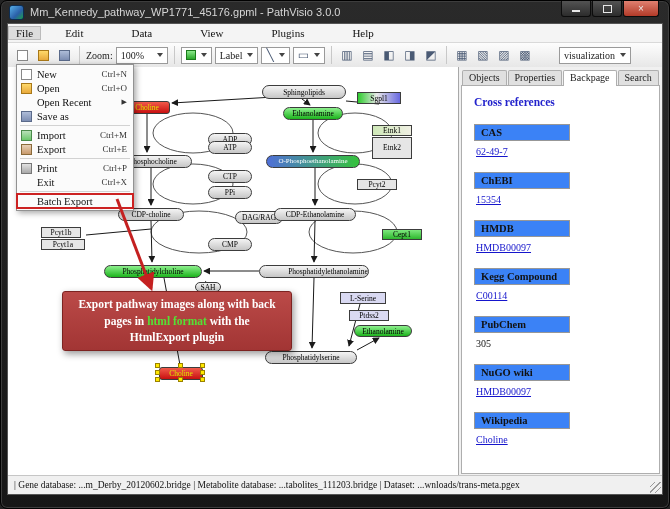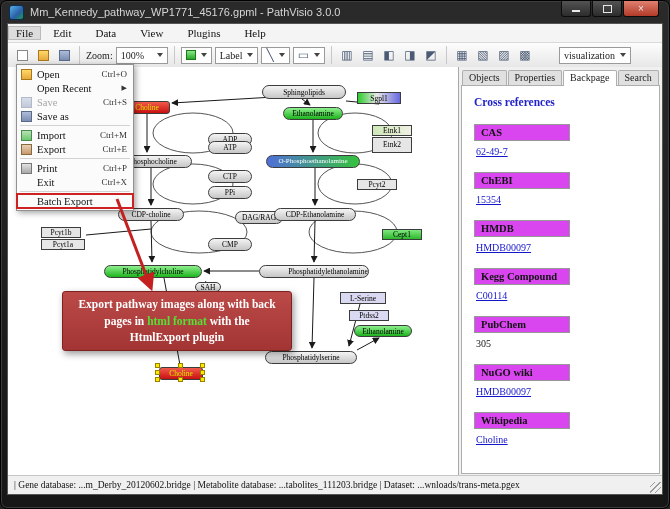--- a/index.html
+++ b/index.html
@@ -16,21 +16,21 @@
     border:1px solid #0c0c0c;border-top:none;border-radius:0 0 3px 3px;
     display:flex;align-items:center;justify-content:center;color:#e8e8e8;font-size:10px;line-height:1;}
   .wbtn.close{width:34px;background:linear-gradient(#e08070,#b23a28);}
   .minbar{width:8px;height:2px;background:#e8e8e8;margin-top:5px;}
   .maxbox{width:7px;height:6px;border:1px solid #e8e8e8;margin-top:1px;}
   
   #client{position:absolute;left:6px;right:6px;top:22px;bottom:13px;background:#f0f0f0;
     border:1px solid #555;box-sizing:border-box;font-family:Liberation Serif, serif;}
   #menubar{height:18px;display:flex;align-items:center;background:#f4f4f4;
     border-bottom:1px solid #d9d9d9;font-size:11px;color:#111;}
-  .menu-item{padding:1px 12px;cursor:default;}
+  .menu-item{padding:1px 24px;cursor:default;}
   .menu-item.open{background:#dcdcdc;border:1px solid #bbb;padding:0 7px;}
   #toolbar{height:24px;display:flex;align-items:center;gap:3px;padding:0 5px;
     background:linear-gradient(#fdfdfd,#e7e7e7);border-bottom:1px solid #cfcfcf;font-size:10px;color:#222;}
   .tb-sep{width:1px;height:18px;background:#c8c8c8;margin:0 3px;flex:none;}
   .tb-btn{width:18px;height:18px;display:flex;align-items:center;justify-content:center;flex:none;}
   .gl{font-size:12px;color:#4a5a74;}
   .combo{height:17px;border:1px solid #9a9a9a;background:#fff;display:flex;align-items:center;
     padding:0 4px;gap:5px;flex:none;box-sizing:border-box;}
   .carrow{width:0;height:0;border-left:3px solid transparent;border-right:3px solid transparent;
     border-top:4px solid #444;flex:none;}
@@ -70,21 +70,21 @@
     text-align:center;line-height:1.45;}
   
   #sidebar{flex:1;display:flex;flex-direction:column;background:#f0f0f0;min-width:0;}
   #sidebar-tabs{display:flex;align-items:flex-end;height:17px;padding:1px 2px 0 3px;gap:1px;}
   .tab{font-size:10px;padding:1px 6px 2px 6px;background:#e0e0e0;border:1px solid #aeaeae;
     border-bottom:none;border-radius:2px 2px 0 0;color:#222;white-space:nowrap;}
   .tab.active{background:#fff;position:relative;top:1px;padding-bottom:3px;}
   #sidebar-content{flex:1;background:#fff;border:1px solid #aeaeae;margin:0 2px 2px 2px;
     padding:10px 12px;overflow:hidden;}
   #crossref-header{color:#2222cc;font-weight:bold;font-size:11.5px;margin-bottom:16px;}
-  .xref-name{background:#d946ef;border:1px solid #979797;padding:2px 6px;font-weight:bold;
+  .xref-name{background:#3b82f6;border:1px solid #979797;padding:2px 6px;font-weight:bold;
     font-size:10.5px;width:96px;box-sizing:border-box;margin-bottom:5px;color:#111;}
   .xref-value{font-size:10px;margin:0 0 15px 2px;color:#111;}
   .link{color:#1515cc;text-decoration:underline;cursor:pointer;}
   
   #statusbar{position:absolute;left:0;right:0;bottom:0;height:18px;background:#f0f0f0;
     border-top:1px solid #c6c6c6;display:flex;align-items:center;padding:0 6px;
     font-size:9.5px;color:#111;white-space:nowrap;overflow:hidden;}
   #grip{position:absolute;right:1px;bottom:1px;width:11px;height:11px;
     background:repeating-linear-gradient(135deg,transparent 0 3px,#9a9a9a 3px 4px);}
   
@@ -236,21 +236,21 @@
               <path d="M 197,214 Q 221,236 247,228" fill="none" stroke="#555" stroke-dasharray="3,2"></path>
             </g>
         </svg>
         <div id="node-layer">
             <div class="node met" style="left: 254px; top: 18px; width: 84px; height: 14px;">Sphingolipids</div>
             <div class="node gene-grad" style="left: 349px; top: 25px; width: 44px; height: 12px;">Sgpl1</div>
             <div class="node met-red" style="left: 116px; top: 33.5px; width: 46px; height: 13px;">Choline</div>
             <div class="node met-green" style="left: 275px; top: 39.5px; width: 60px; height: 13px;">Ethanolamine</div>
             <div class="node met" style="left: 200px; top: 45.5px; width: 44px; height: 13px; margin-top: 20px;">ADP</div>
             <div class="node gene-tan" style="left: 364px; top: 57.5px; width: 40px; height: 11px;">Etnk1</div>
-            <div class="node gene-light" style="left: 364px; top: 69.5px; width: 40px; height: 16px;">Etnk2</div>
+            <div class="node gene-light" style="left: 364px; top: 69.5px; width: 40px; height: 22px;">Etnk2</div>
             <div class="node met" style="left: 200px; top: 73.5px; width: 44px; height: 13px;">ATP</div>
             <div class="node met" style="left: 106px; top: 87.5px; width: 78px; height: 13px;">Phosphocholine</div>
             <div class="node met-grad" style="left: 258px; top: 87.5px; width: 94px; height: 13px;">O-Phosphoethanolamine</div>
             <div class="node met" style="left: 200px; top: 102.5px; width: 44px; height: 13px; text-align: right;">CTP</div>
             <div class="node gene-light" style="left: 349px; top: 111.5px; width: 40px; height: 11px;">Pcyt2</div>
             <div class="node met" style="left: 200px; top: 118.5px; width: 44px; height: 13px;">PPi</div>
             <div class="node met" style="left: 110px; top: 140.5px; width: 66px; height: 13px;">CDP-choline</div>
             <div class="node met" style="left: 227px; top: 143.5px; width: 48px; height: 13px;">DAG/RAG</div>
             <div class="node met" style="left: 266px; top: 140.5px; width: 82px; height: 13px;">CDP-Ethanolamine</div>
             <div class="node gene-green" style="left: 374px; top: 161.5px; width: 40px; height: 11px;">Cept1</div>
@@ -312,33 +312,33 @@
       </div>
     </div>
 
     <div id="statusbar">
       <span>| Gene database: ...m_Derby_20120602.bridge | Metabolite database: ...tabolites_111203.bridge | Dataset: ...wnloads/trans-meta.pgex</span>
       <span id="grip"></span>
     </div>
 
     <div id="file-menu">
         <div class="file-item">
+          <span class="mi-icon ic-new"></span>
+          <span class="mi-label">New</span>
+          <span class="mi-shortcut">Ctrl+N</span>
+        </div>
+        <div class="file-item">
           <span class="mi-icon ic-open"></span>
           <span class="mi-label">Open</span>
           <span class="mi-shortcut">Ctrl+O</span>
         </div>
         <div class="file-item">
           <span class="mi-icon"></span>
           <span class="mi-label">Open Recent</span>
           <span class="mi-sub">▶</span>
-        </div>
-        <div class="file-item disabled">
-          <span class="mi-icon ic-save"></span>
-          <span class="mi-label">Save</span>
-          <span class="mi-shortcut">Ctrl+S</span>
         </div>
         <div class="file-item">
           <span class="mi-icon ic-saveas"></span>
           <span class="mi-label">Save as</span>
           <span class="mi-shortcut"></span>
         </div>
         <div class="menu-sep"></div>
         <div class="file-item">
           <span class="mi-icon ic-import"></span>
           <span class="mi-label">Import</span>

